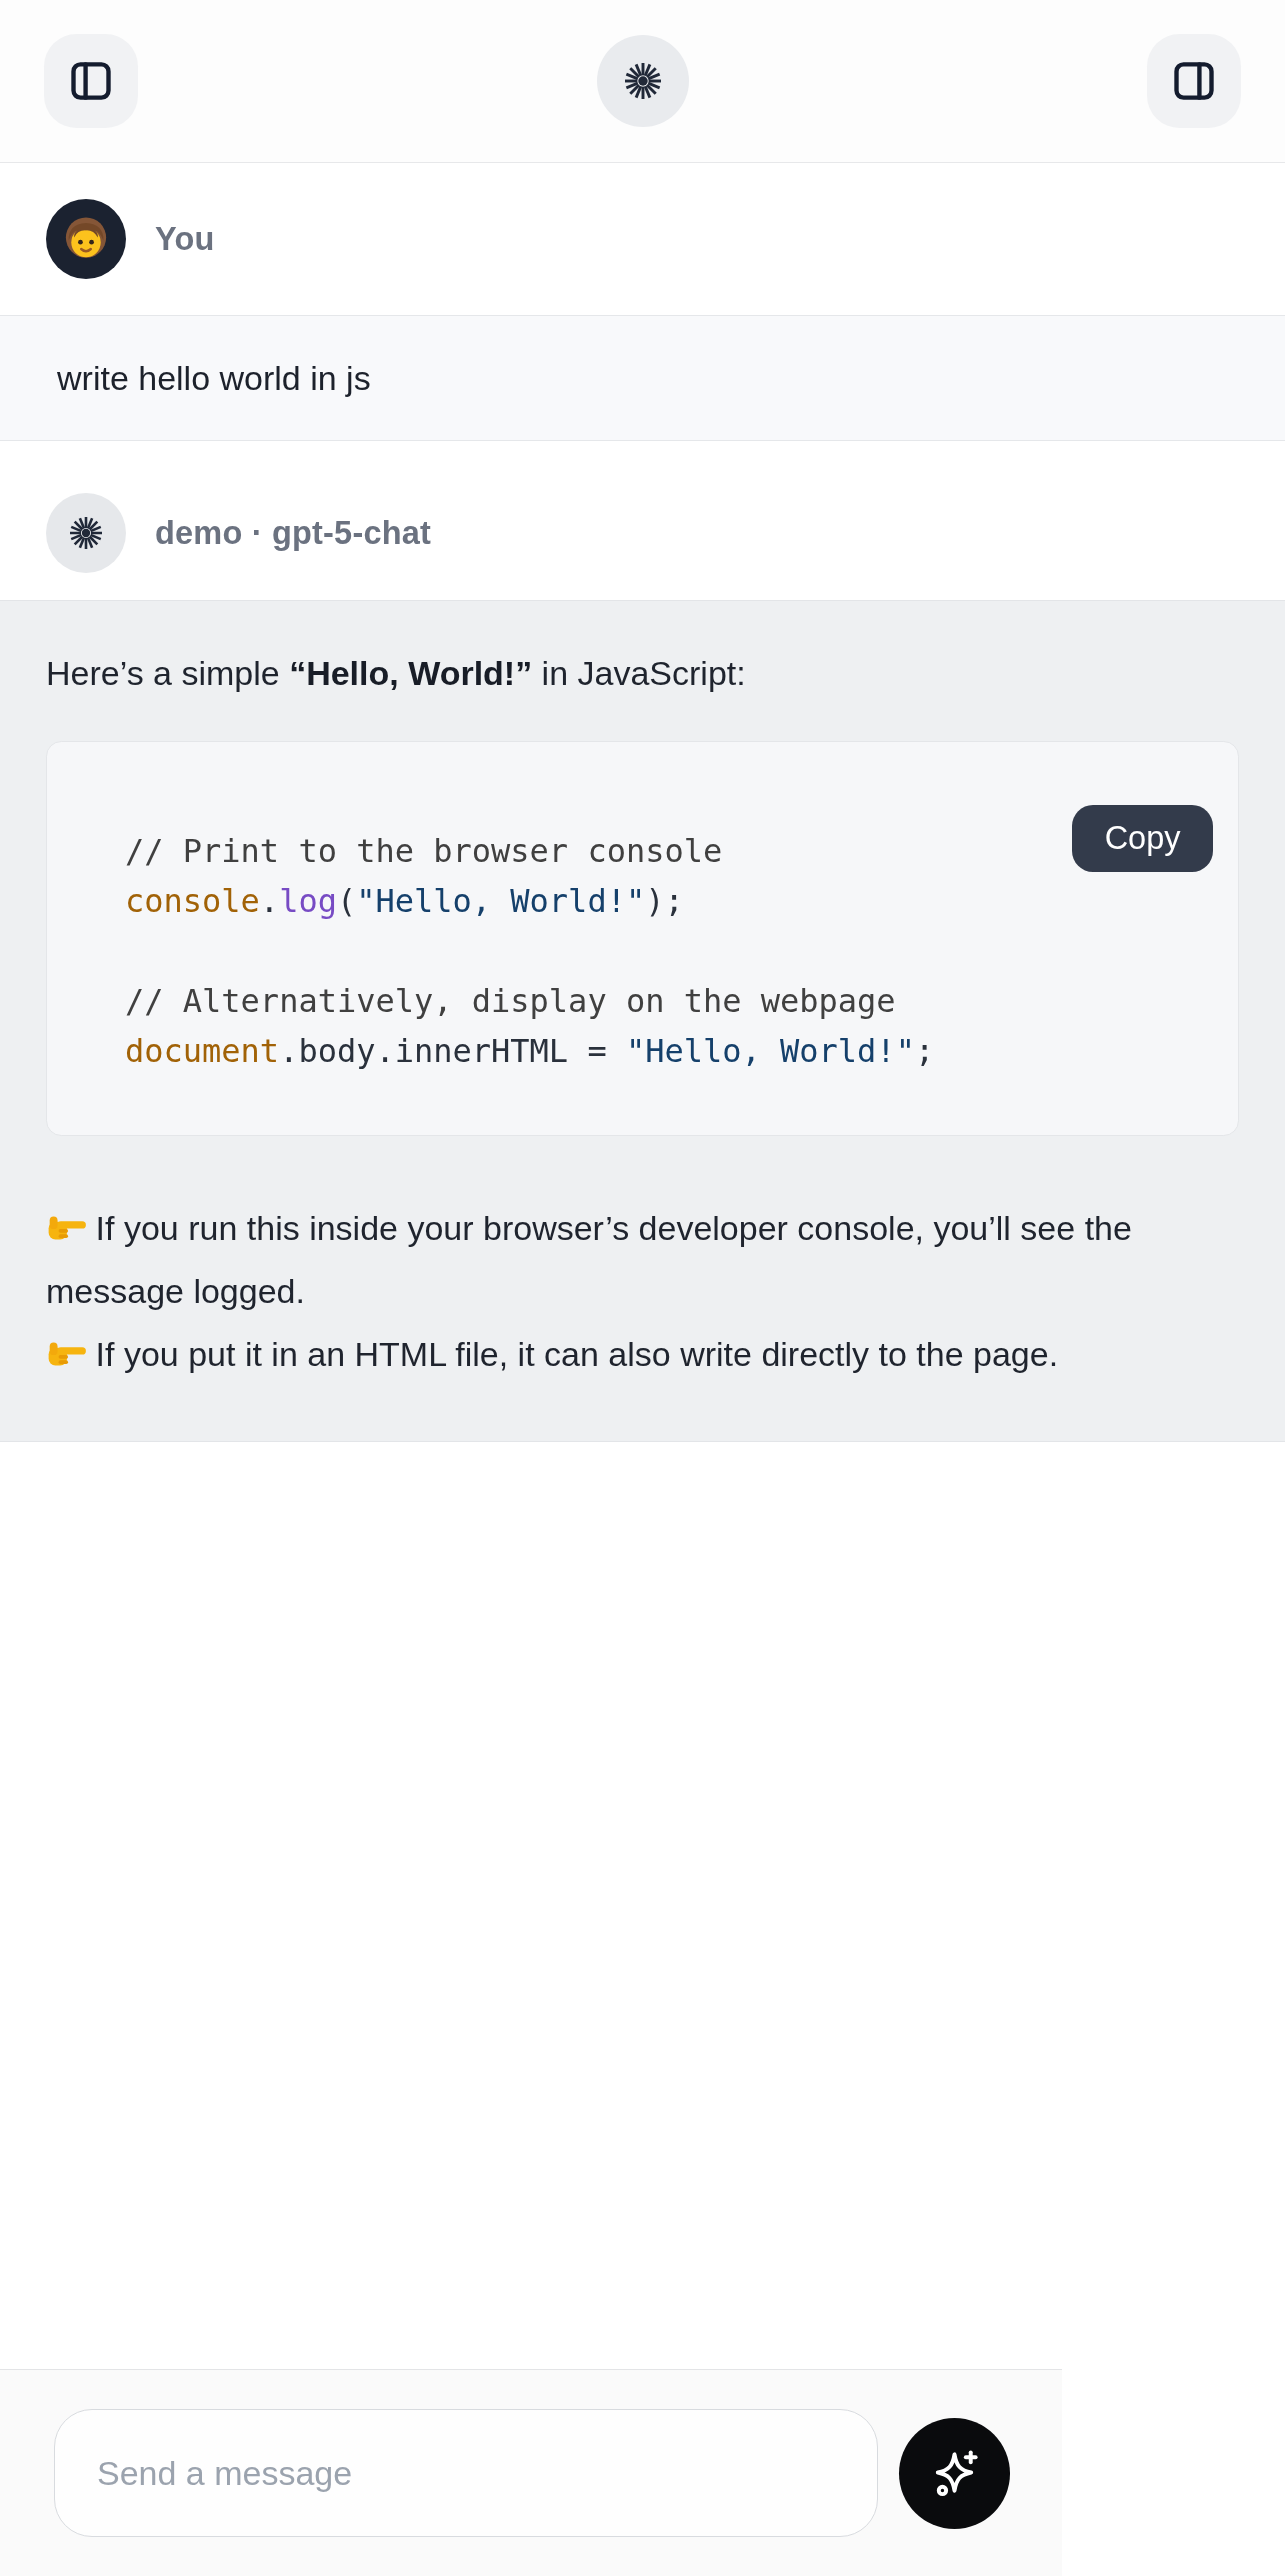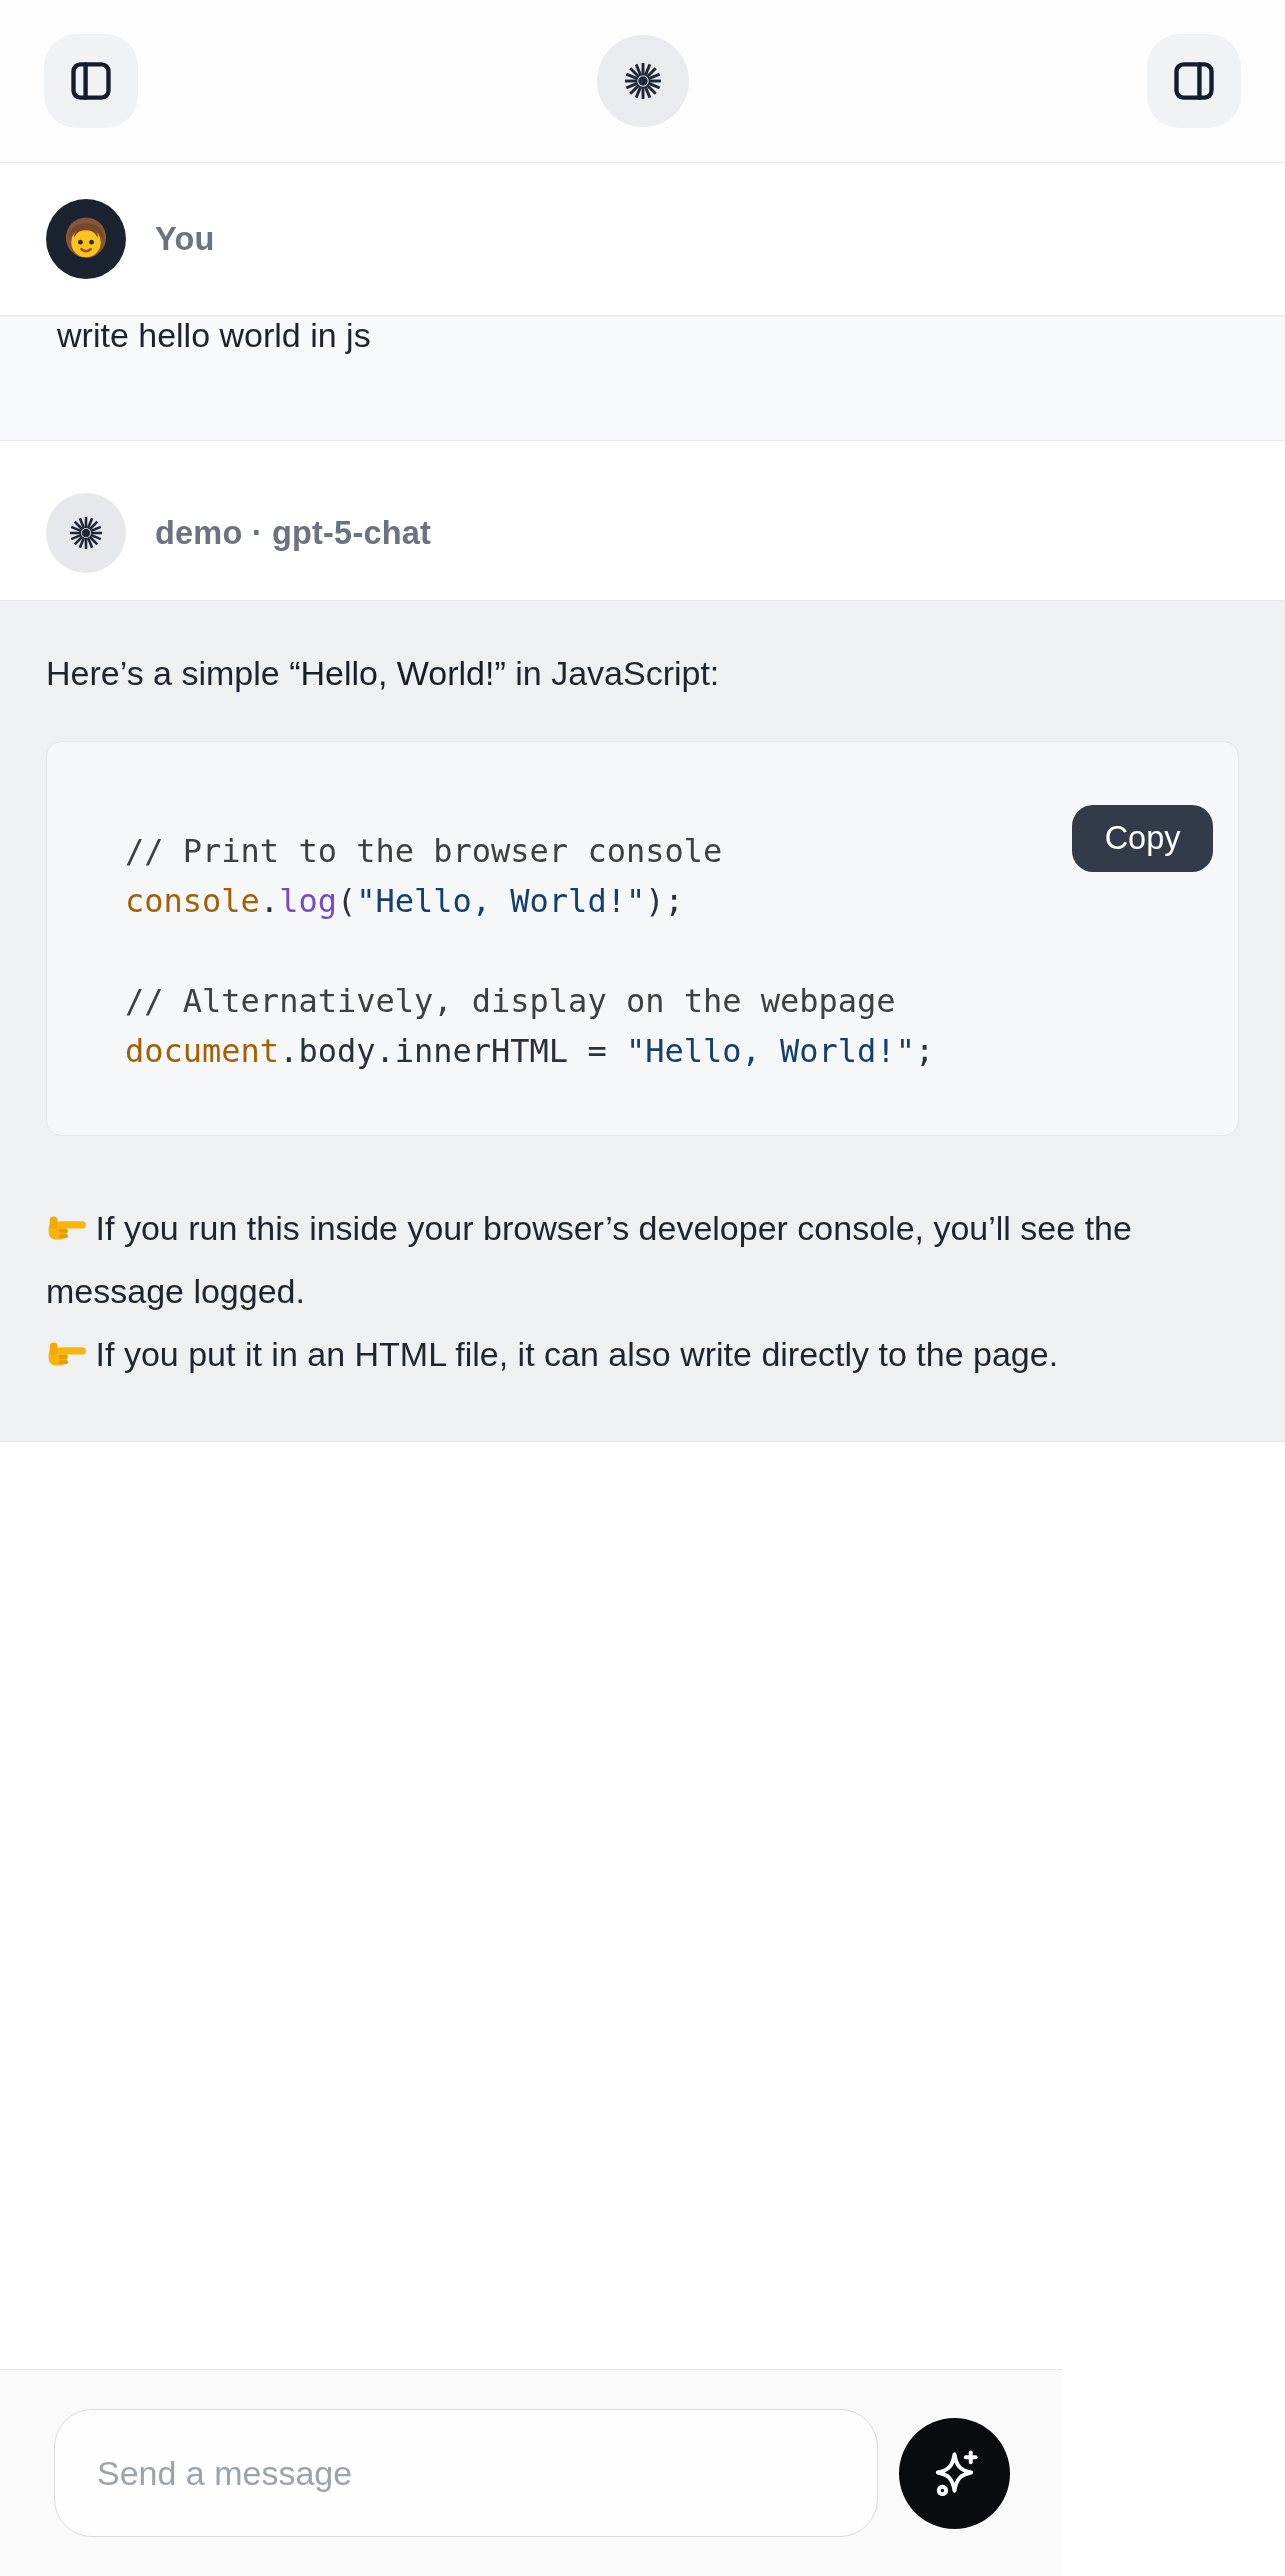--- a/index.html
+++ b/index.html
@@ -31,29 +31,29 @@
     display:flex;align-items:center;justify-content:center;overflow:hidden;
   }
   .avatar.user{background:#1b2230;}
   .avatar.bot{background:#e6e8eb;}
   .avatar svg{display:block;}
   .sender-name{font-size:32.5px;font-weight:600;color:#6b7280;letter-spacing:0.2px;}
   .sr-only{position:absolute;width:1px;height:1px;overflow:hidden;clip:rect(0 0 0 0);white-space:nowrap;}
   
   .user-strip{
     background:#f8f9fb;border-top:1.9px solid #e5e7ea;border-bottom:1.9px solid #e5e7ea;
-    height:126px;box-sizing:border-box;display:flex;align-items:flex-start;
+    height:126px;box-sizing:border-box;display:flex;align-items:center;
     padding:0 57px;font-size:34px;color:#1d222c;
   }
   .assistant-strip{
     background:#eef0f2;border-top:1.9px solid #e3e5e8;border-bottom:1.9px solid #e3e5e8;
     box-sizing:border-box;padding:48px 46px 55px 46px;
   }
   .prose{font-size:34px;line-height:63px;color:#1f242e;margin:0;}
-  .prose b{font-weight:400;color:#181d27;}
+  .prose b{font-weight:700;color:#181d27;}
   .intro{line-height:48px;}
   .followup{margin-top:44px;line-height:61px;}
   .notes{margin-top:61px;}
   .note-line{display:block;}
   .hand-emoji{display:inline-block;width:42px;height:38px;vertical-align:-5.7px;margin-right:7.6px;}
   
   .code-card{
     position:relative;margin-top:44px;background:#f6f7f9;
     border:1.9px solid #e4e6e9;border-radius:15.3px;box-sizing:border-box;
     padding:84px 38px 59px 78px;

